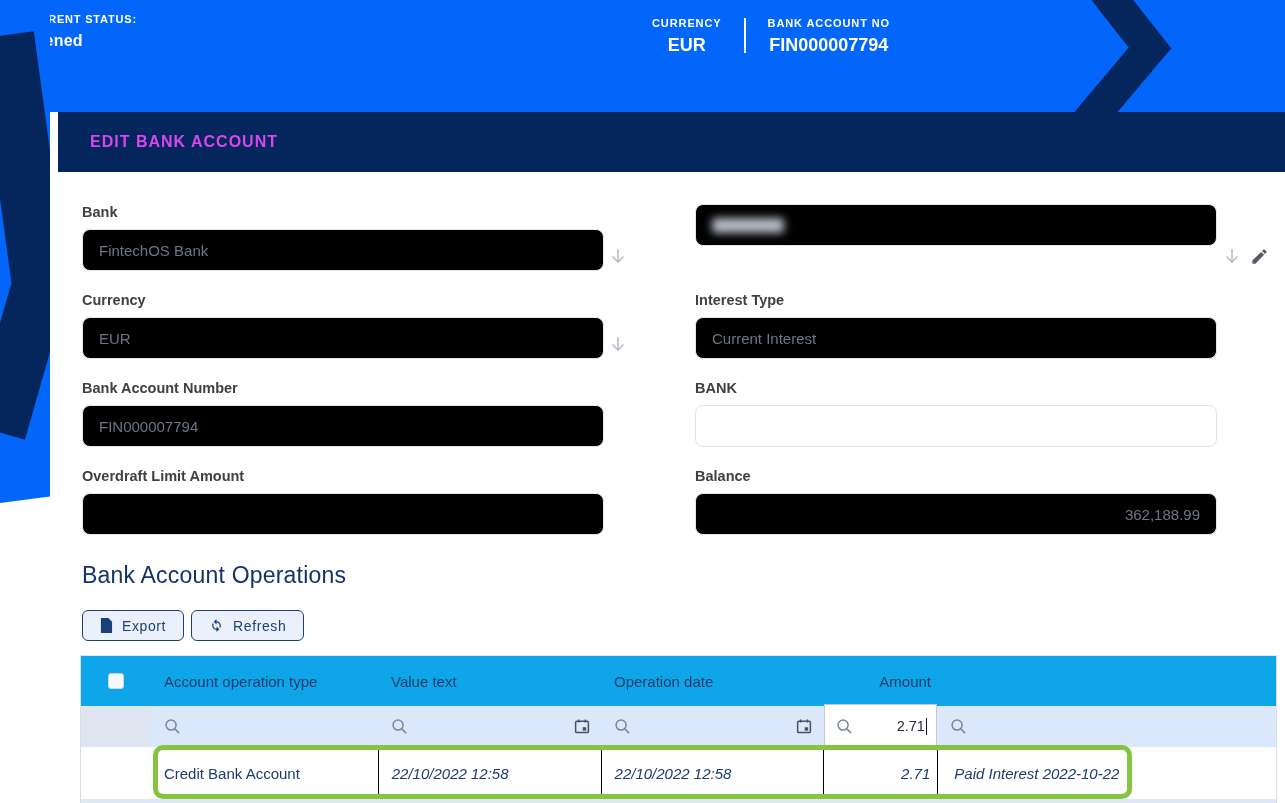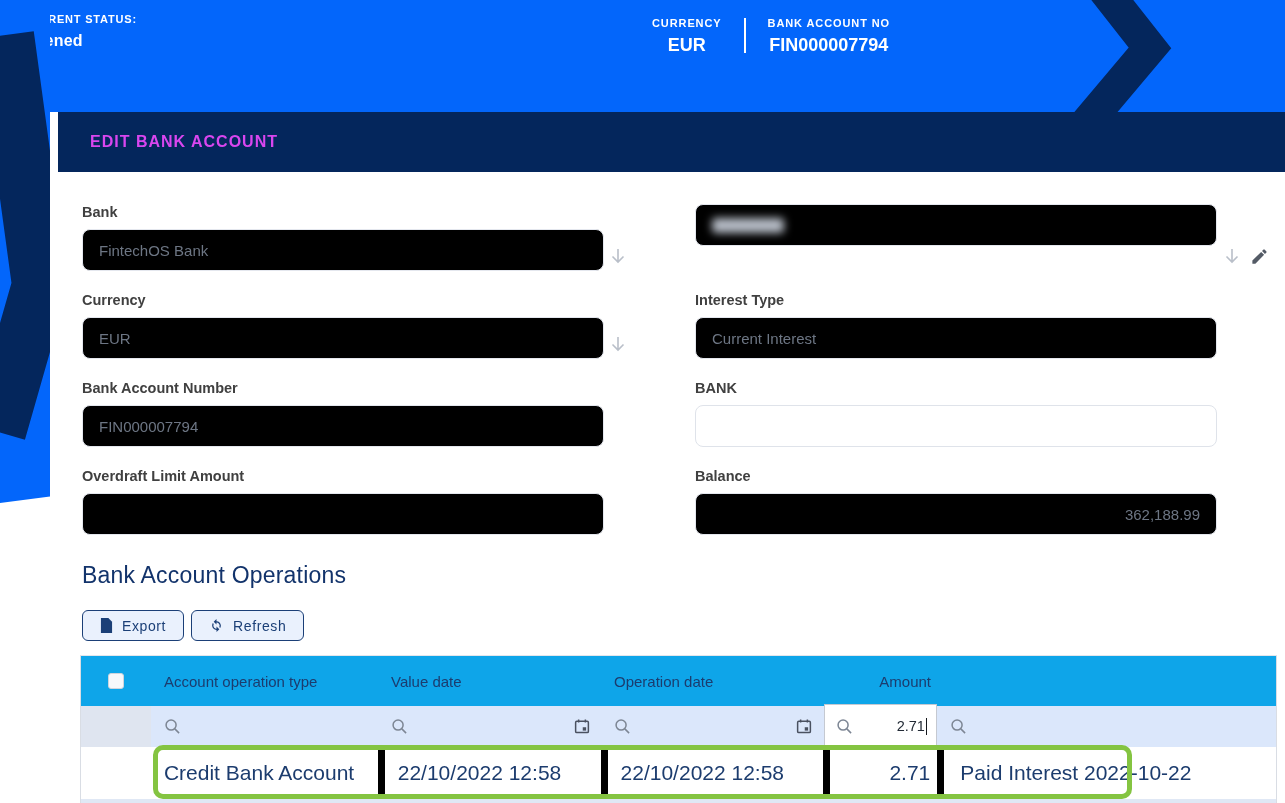--- a/index.html
+++ b/index.html
@@ -105,22 +105,22 @@
   .fc .spacer { flex:1; }
   .amount-filter-input {
     position:absolute; left:1px; top:-2px; width:113px; height:44px;
     background:#ffffff; border:1px solid #c5c9d1; display:flex; align-items:center;
     padding:0 9px 0 11px; 
   }
   .amount-filter-input .spacer { flex:1; }
   .filter-value { font-size:14.5px; color:#222a35; }
   .caret { display:inline-block; width:1.5px; height:17px; background:#15181d; margin-left:1px; }
 
-  .dc { font-size:21px; color:#1c3c6e; display:flex; align-items:center; }
-  .dc.sep { border-left:7px solid #000000; }
+  .dc { font-size:15px; color:#1c3c6e; display:flex; align-items:center; }
+  .dc.sep { border-left:1px solid #000000;font-style:italic; }
   .dc.c2, .dc.c3, .dc.c4 { padding-left:13px; }
   .dc.c5 { justify-content:flex-end; padding-right:7px; }
   .dc.c6 { padding-left:16px; }
 
   .green-highlight {
     position:absolute; left:72px; top:89px; width:979px; height:54px;
     border:5px solid #84c441; border-radius:10px; pointer-events:none; z-index:5;
   }
 
   svg { display:block; }
@@ -244,21 +244,21 @@
   </button>
 </div>
 
 <div class="ops-table">
 
   <div class="t-row t-head">
     <div class="th c1">
       <div class="checkbox"></div>
     </div>
     <div class="th c2">Account operation type</div>
-    <div class="th c3">Value date</div>
+    <div class="th c3">Value text</div>
     <div class="th c4">Operation date</div>
     <div class="th c5">Amount</div>
   </div>
 
   <div class="t-row t-filter">
     <div class="fc c1 first"></div>
     <div class="fc c2">
       <svg width="17" height="17" viewBox="0 0 18 18">
         <circle cx="7.5" cy="7.5" r="5.3" fill="none" stroke="#7d8694" stroke-width="1.6"></circle>
         <path d="M11.5 11.5 16 16" stroke="#7d8694" stroke-width="1.6"></path>

